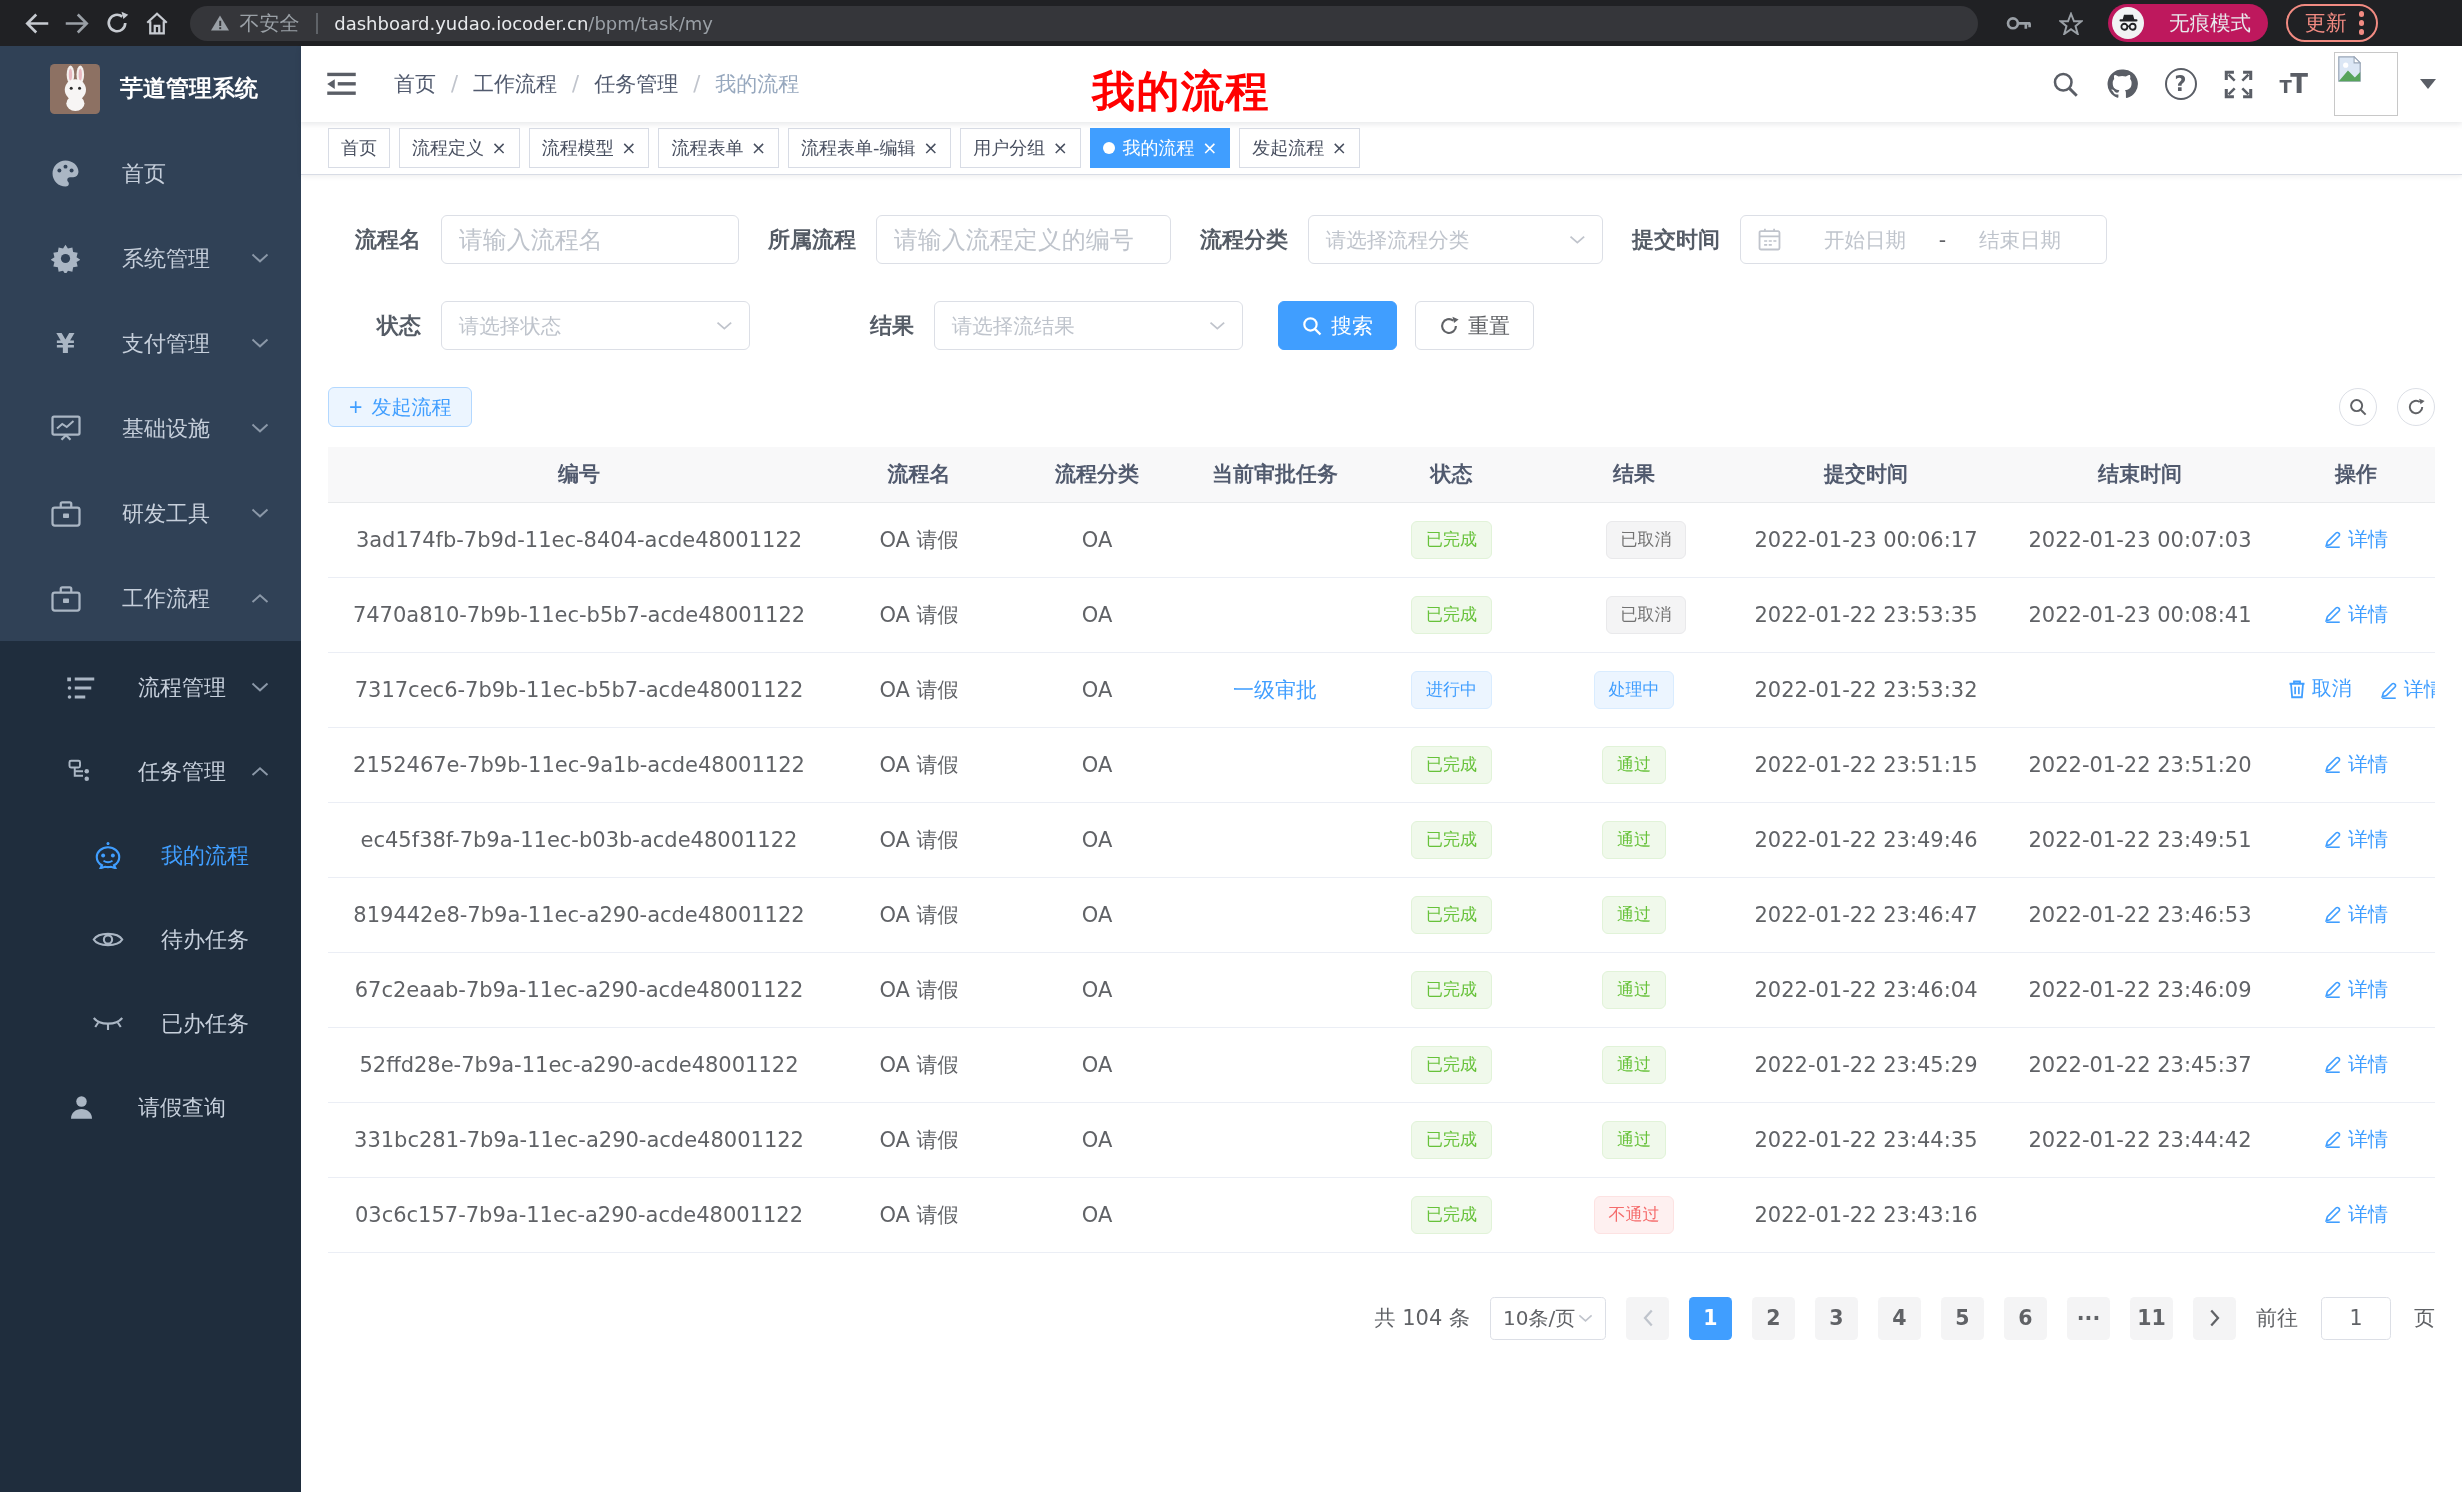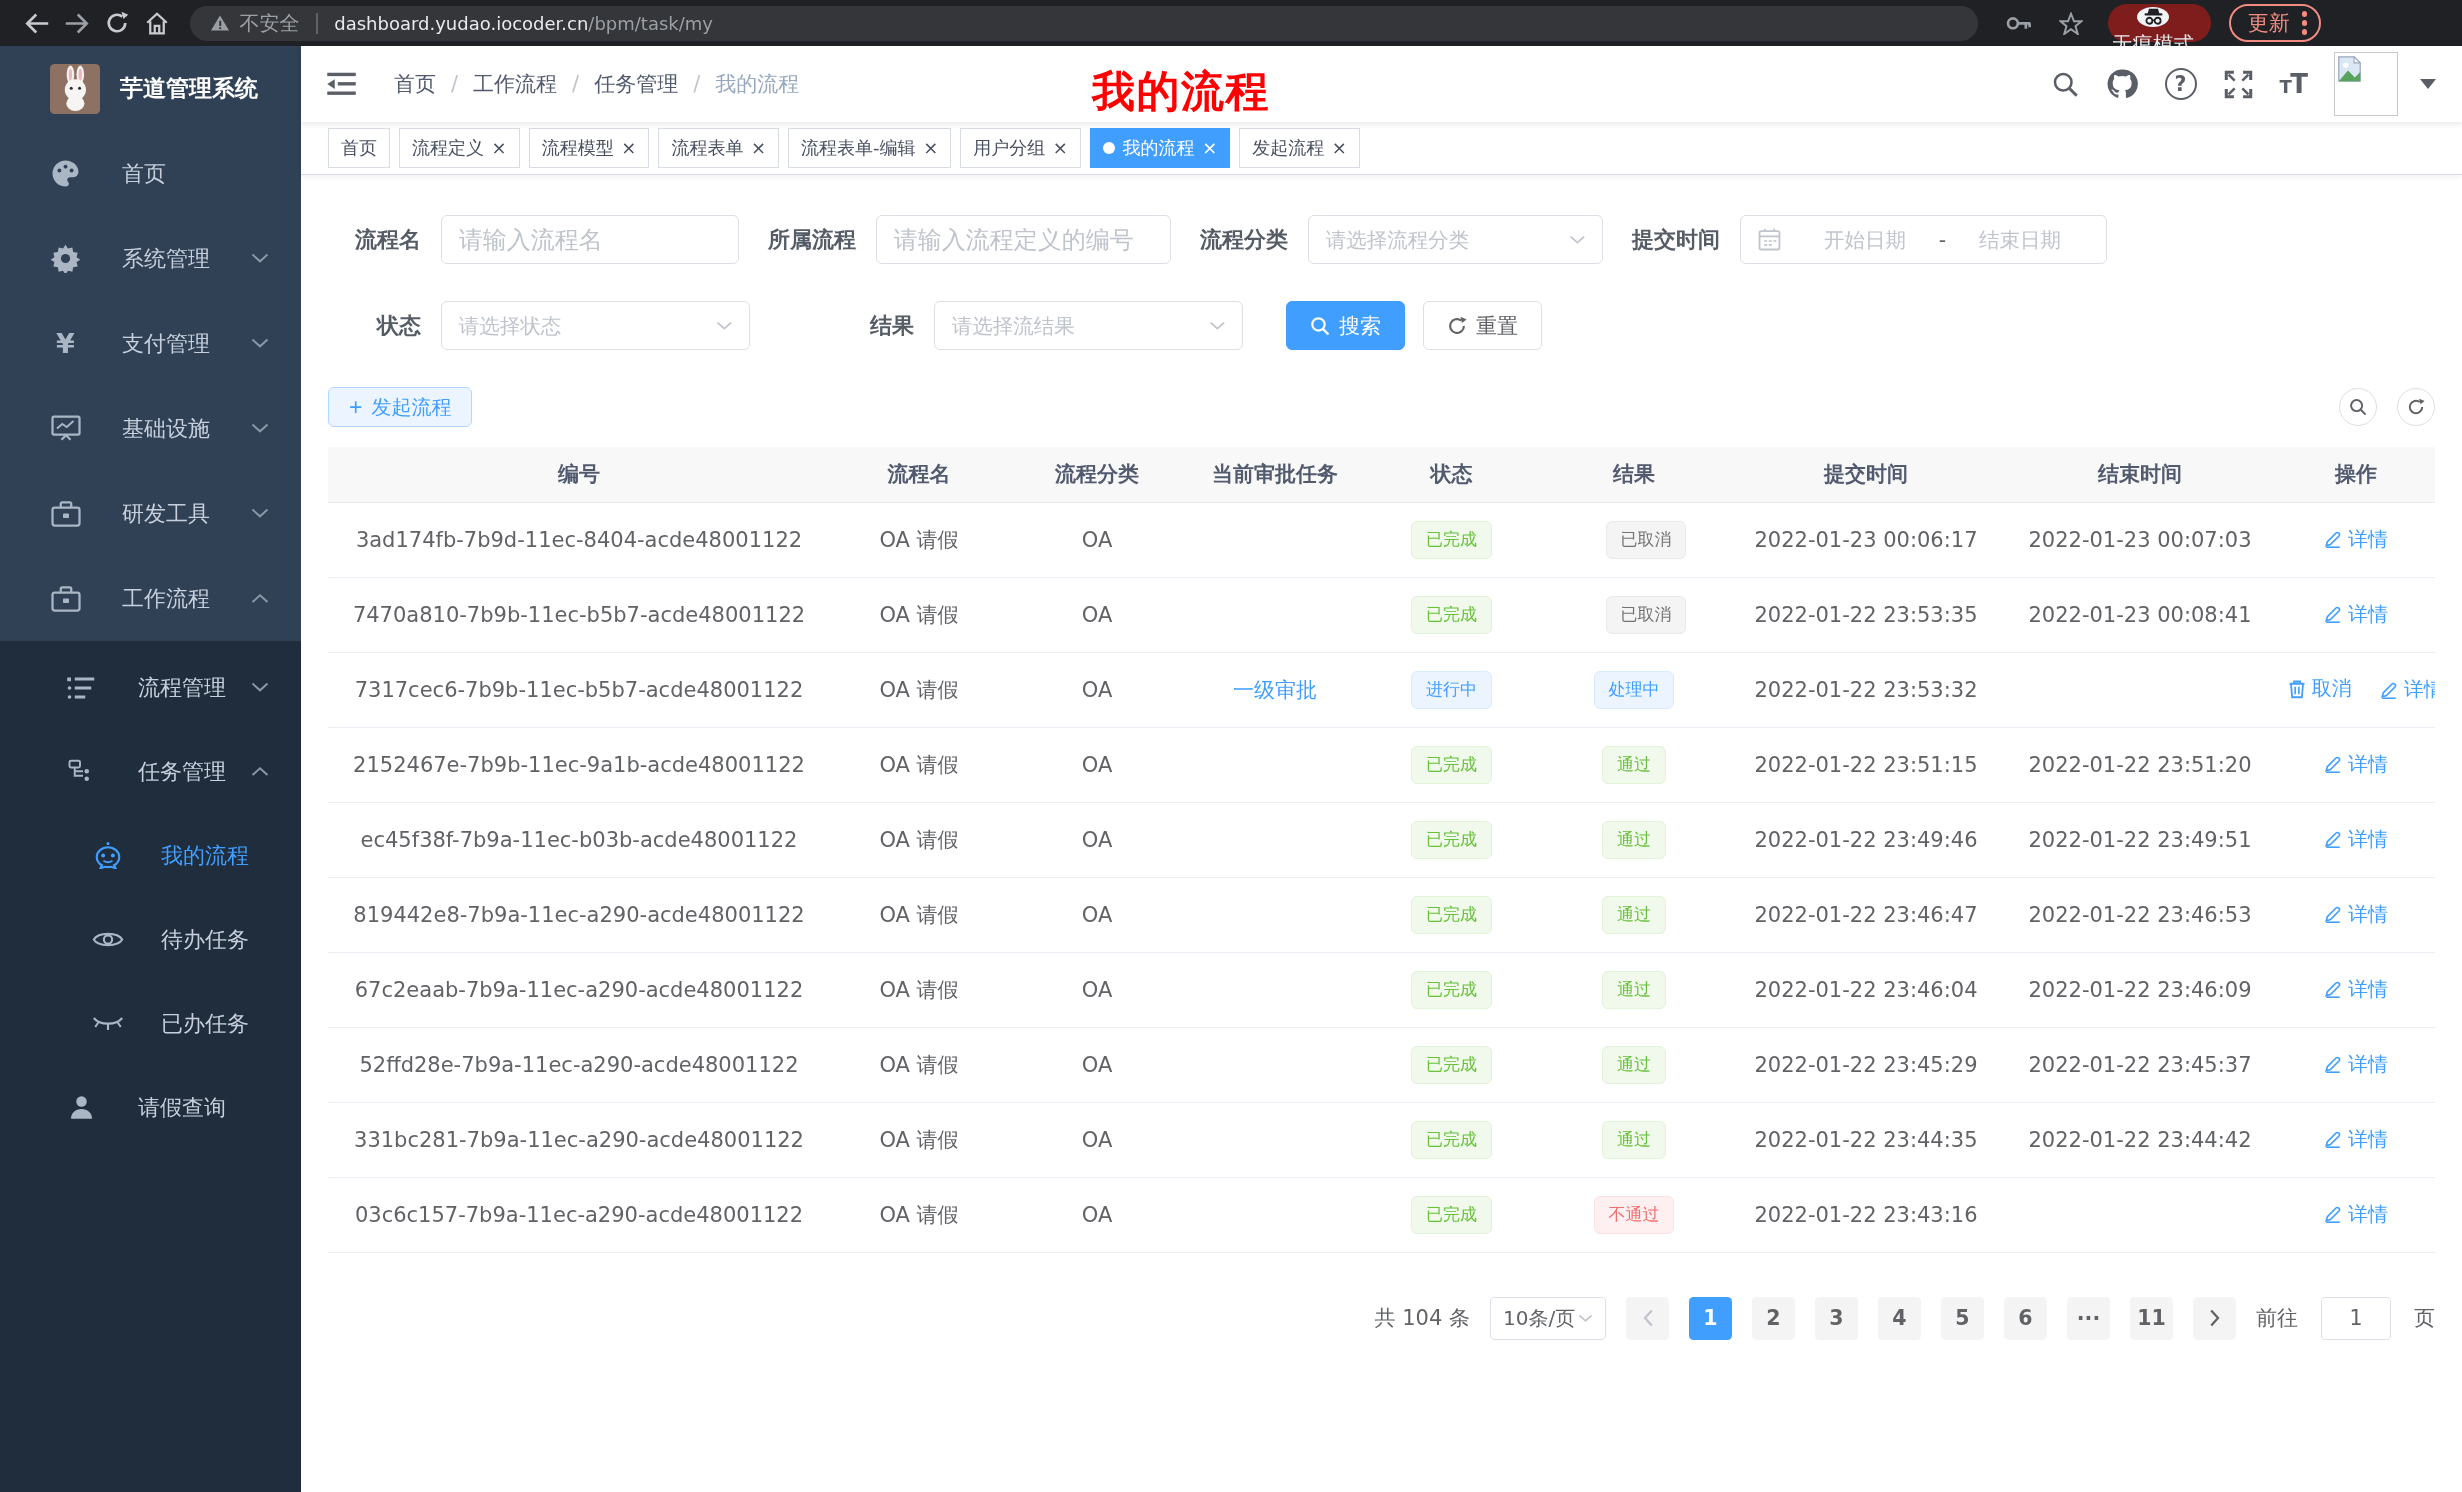--- a/index.html
+++ b/index.html
@@ -11,21 +11,21 @@
   
   .browser-bar { height:46px; background:#202124; display:flex; align-items:center; padding:0 16.7px; flex:none; }
   .bnav { width:40px; height:37px; display:flex; align-items:center; justify-content:center; color:#c7cbd1; }
   .omnibox { flex:1; max-width:1788px; height:35px; background:#35363a; border-radius:18px; display:flex; align-items:center; padding:0 20px; margin:0 13.7px; }
   .sec-chip { display:flex; align-items:center; gap:9px; color:#9aa0a6; font-size:20px; }
   .omni-div { width:1.5px; height:21px; background:#5f6368; margin:0 16.7px; }
   .url { font-size:18px; white-space:nowrap; }
   .url .host { color:#e8eaed; }
   .url .path { color:#9aa0a6; }
   .bar-ico { margin:0 13.7px; color:#9aa0a6; }
-  .incog-chip { height:38px; background:#7f1d1d; border-radius:20px; display:flex; align-items:center; gap:3px; padding:3px 16.7px 3px 4.6px; color:#e8eaed; font-size:20.5px; margin:0 10.7px;flex-direction:column; }
+  .incog-chip { height:38px; background:#be185d; border-radius:20px; display:flex; align-items:center; gap:25px; padding:3px 16.7px 3px 4.6px; color:#e8eaed; font-size:20.5px; margin:0 10.7px; }
   .incog-circle { width:32px; height:32px; background:#f1f3f4; border-radius:50%; display:flex; align-items:center; justify-content:center; }
   .update-pill { height:38px; border:2.3px solid #f28b82; border-radius:20.5px; color:#f28b82; font-size:21px; display:flex; align-items:center; gap:12px; padding:0 12px 0 16.7px; margin-left:7.6px; }
   .vdots { display:flex; flex-direction:column; gap:3.8px; }
   .vdots i { width:5.3px; height:5.3px; border-radius:50%; background:#f28b82; }
 
   
   .app { flex:1; display:flex; min-height:0; }
 
   
   .sidebar { width:301px; background:#304156; display:flex; flex-direction:column; flex:none; color:#c6cfdb; }
@@ -73,21 +73,21 @@
   .ctrl input { border:none; outline:none; width:100%; font-size:24px; color:#606266; font-family:inherit; background:transparent; }
   .ctrl input::placeholder { color:#bfc4cc; }
   .ph { color:#bfc4cc; }
   .sel-chev { margin-left:auto; color:#c0c4cc; }
   .w-name { width:298px; } .w-def { width:295px; } .w-cat { width:295px; }
   .w-date { width:367px; } .w-status { width:309px; } .w-result { width:309px; }
   .cal-ico { color:#c0c4cc; margin-right:15px; }
   .date-text { flex:1; text-align:center; }
   .range-sep { color:#606266; margin:0 4.6px; }
   .btn { height:49px; border-radius:6px; font-size:21px; display:inline-flex; align-items:center; gap:9px; padding:0 23px; cursor:default; border:1.5px solid transparent; }
-  .btn-primary { background:#409eff; color:#fff; border-color:#409eff; margin-left:19px; }
+  .btn-primary { background:#409eff; color:#fff; border-color:#409eff; margin-left:11px; }
   .btn-plain { background:#fff; color:#606266; border-color:#dcdfe6; margin-left:18px; }
   .btn-light { background:#ecf5ff; color:#409eff; border-color:#b3d8ff; height:40px; font-size:20px; padding:0 20px; }
   .plus-g { font-size:23px; line-height:1; }
 
   .toolbar-row { display:flex; align-items:center; margin-bottom:20px; }
   .circle-btns { margin-left:auto; display:flex; gap:20px; }
   .circle-btn { width:38px; height:38px; border-radius:50%; border:1.5px solid #dcdfe6; background:#fff; color:#606266; display:flex; align-items:center; justify-content:center; }
 
   
   table { width:100%; border-collapse:collapse; table-layout:fixed; }

